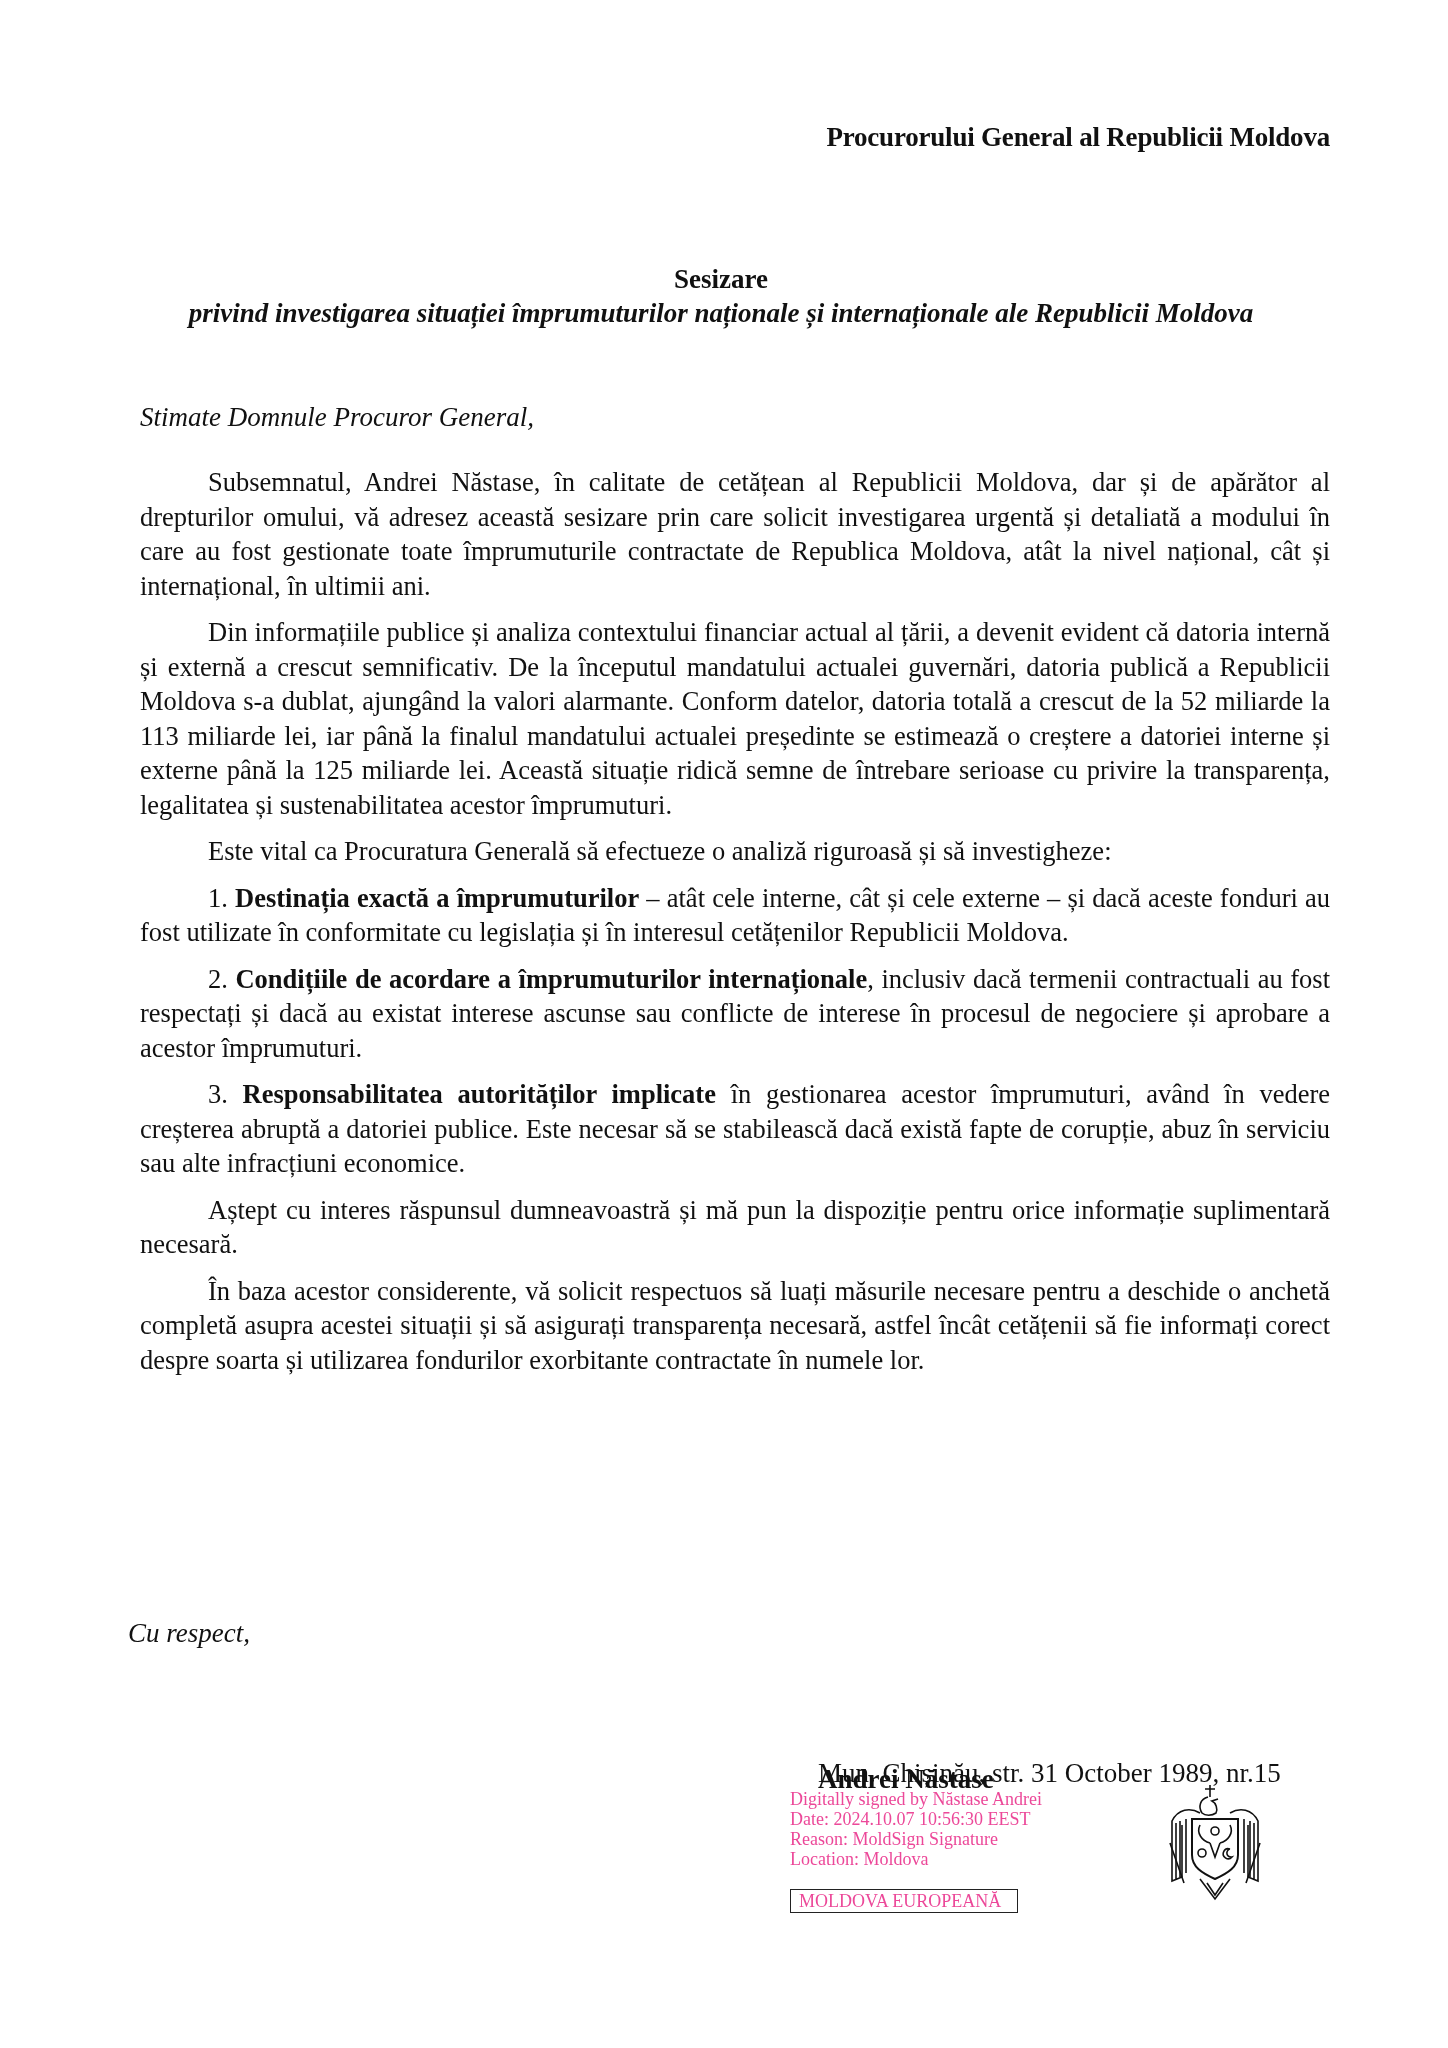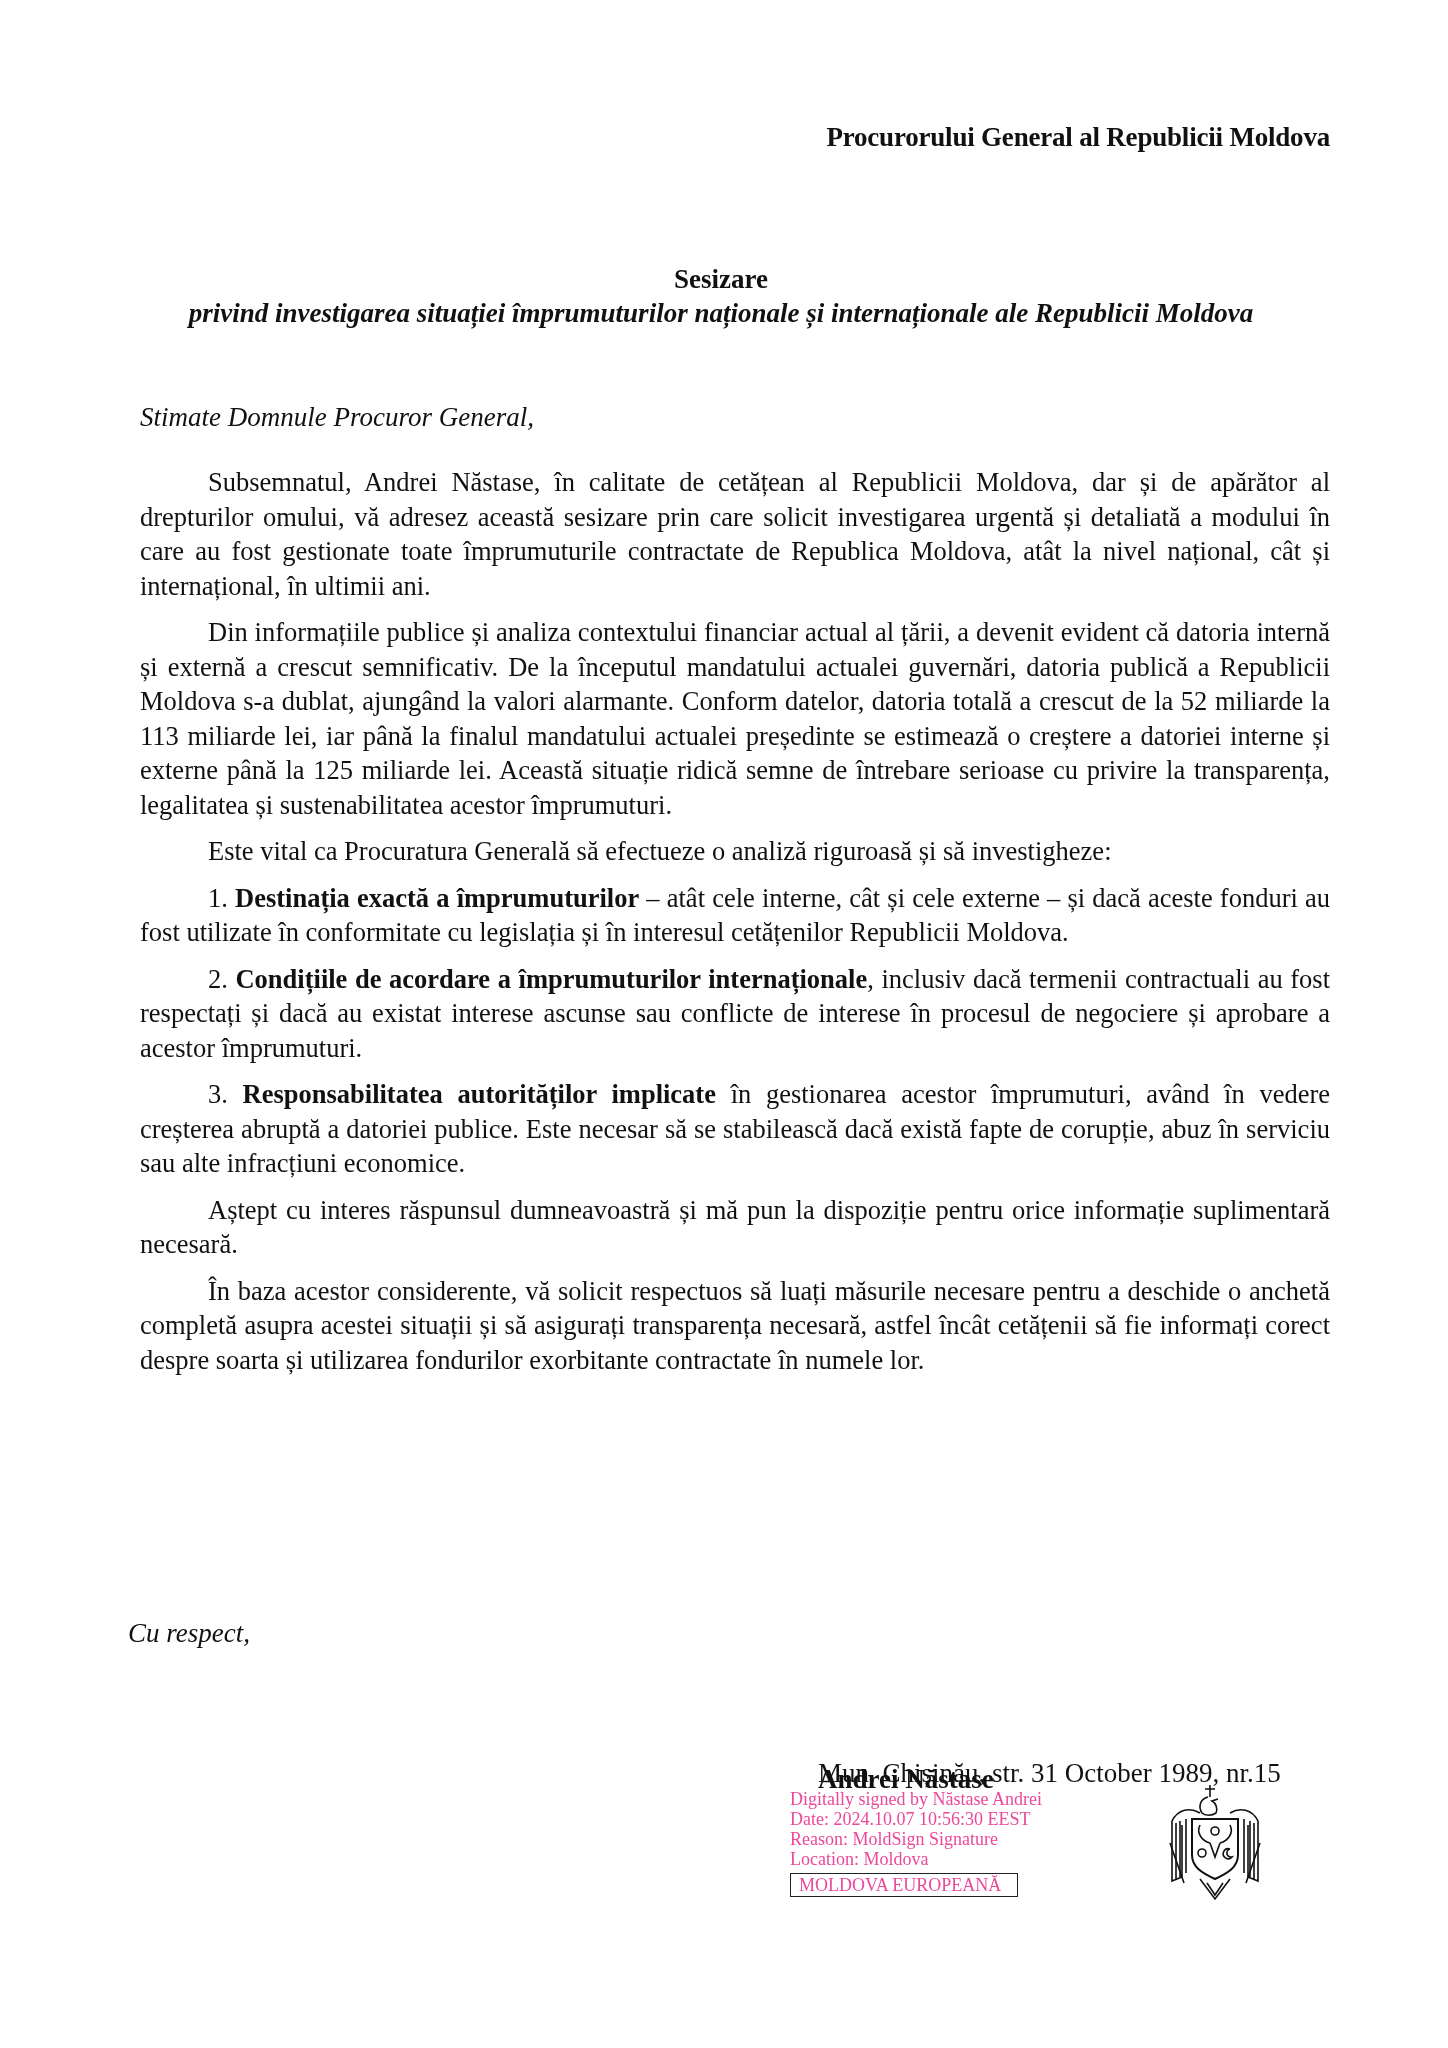--- a/index.html
+++ b/index.html
@@ -37,21 +37,21 @@
   .signer-address {
     position: absolute; top: 1758px; left: 818px; font-size: 27px;
   }
   .signature-box {
     position: absolute; top: 1789px; left: 790px; width: 460px; height: 100px;
   }
   .sig-lines {
     font-family: "Liberation Serif", serif; font-size: 18px; line-height: 20px; color: #ec4899;
   }
   .sig-stamp {
-    display: inline-block; margin-top: 4px; border: 1.5px solid #222;
+    display: inline-block; margin-top: 20px; border: 1.5px solid #222;
     padding: 0 8px; font-size: 18px; line-height: 22px; width: 210px;
   }
   .coat-of-arms {
     position: absolute; top: 1783px; left: 1160px; width: 110px; height: 118px;
   }
 </style>
 </head>
 <body>
 
 <div class="page">

